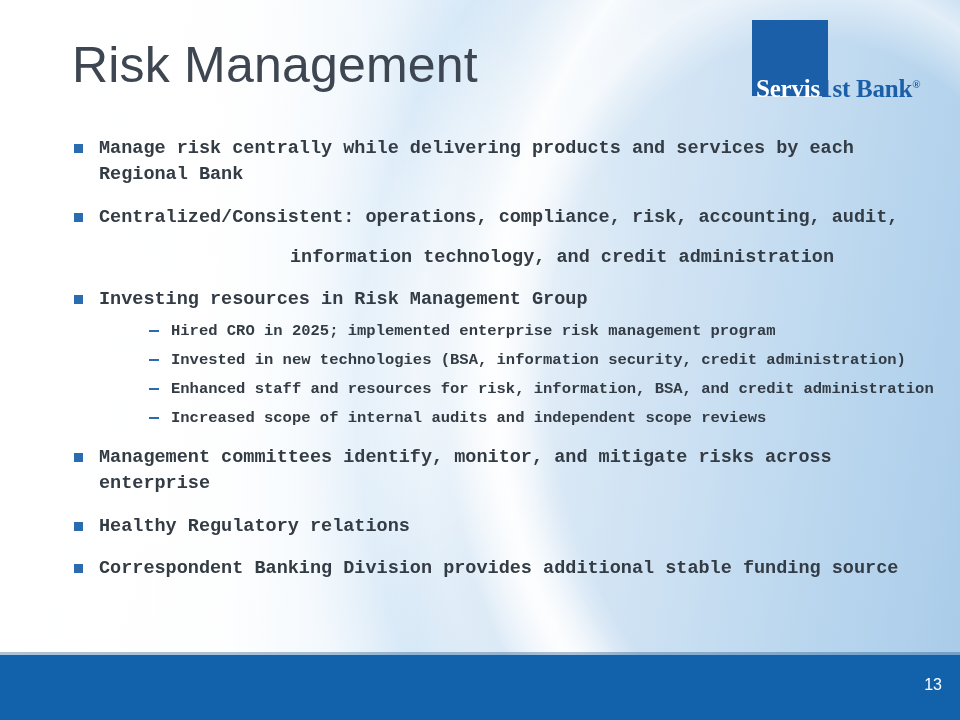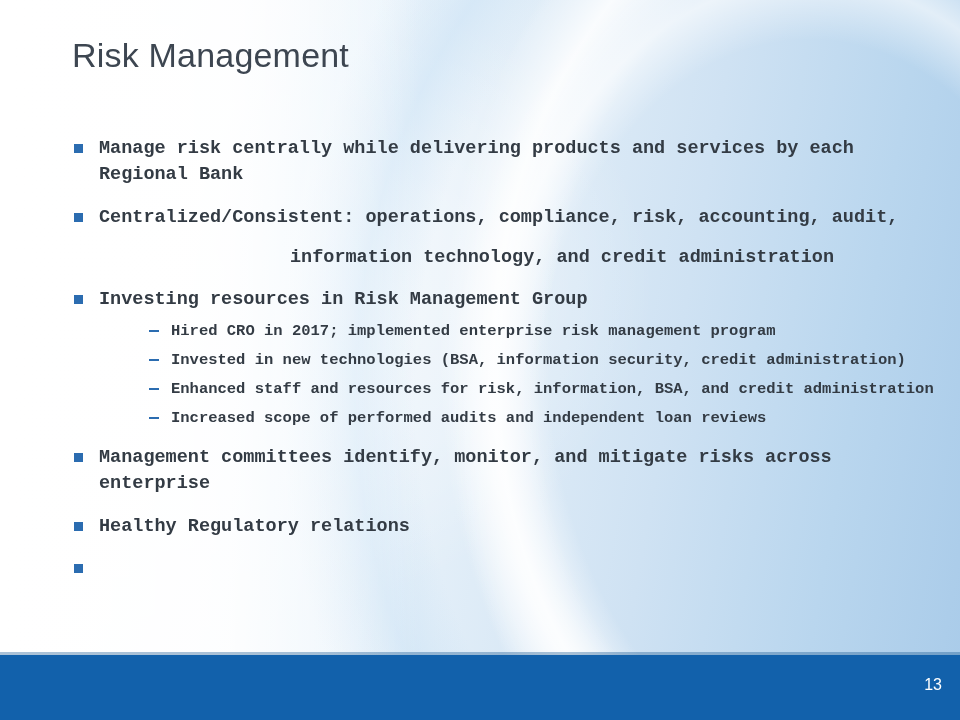--- a/index.html
+++ b/index.html
@@ -83,21 +83,21 @@
   }
   .logo-servis { color: #ffffff; }
   .logo-rest { color: #1b5fa8; }
   .logo-reg { font-size: 11px; vertical-align: super; color: #1b5fa8; }
 
   
   .title {
     position: absolute;
     left: 72px;
     top: 36px;
-    font-size: 34px;
+    font-size: 50px;
     font-weight: normal;
     color: #3d4651;
     letter-spacing: 0.2px;
   }
 
   
   .body {
     position: absolute;
     left: 70px;
     top: 136px;
@@ -184,20 +184,24 @@
 <body>
 
 <div class="slide">
 
   <div class="swoosh sw4"></div>
   <div class="swoosh sw2"></div>
   <div class="swoosh sw1"></div>
   <div class="swoosh sw3"></div>
   <div class="leftwash"></div>
 
+  <div class="logo">
+    <div class="logo-square"></div>
+    <div class="logo-text"><span class="logo-servis">Servis</span><span class="logo-rest">1st Bank</span><span class="logo-reg">®</span></div>
+  </div>
 
   <div class="title">Risk Management</div>
 
   <div class="body">
     <ul class="lvl1">
 
       <li class="b1">
         <span class="sq"></span>
         <span>Manage risk centrally while delivering products and services by each Regional Bank</span>
       </li>
@@ -207,50 +211,51 @@
         <span>Centralized/Consistent:   operations, compliance, risk, accounting, audit,</span>
         <span class="hang">information technology, and credit administration</span>
       </li>
 
       <li class="b1">
         <span class="sq"></span>
         <span>Investing resources in Risk Management Group</span>
         <ul class="lvl2">
           <li class="b2">
             <span class="dash"></span>
-            <span>Hired CRO in 2017; implemented enterprise risk management program</span>
+            <span>Hired CRO in 2025; implemented enterprise risk management program</span>
           </li>
           <li class="b2">
             <span class="dash"></span>
             <span>Invested in new technologies (BSA, information security, credit administration)</span>
           </li>
           <li class="b2">
             <span class="dash"></span>
             <span>Enhanced staff and resources for risk, information, BSA, and credit administration</span>
           </li>
           <li class="b2">
             <span class="dash"></span>
-            <span>Increased scope of performed audits and independent loan reviews</span>
+            <span>Increased scope of internal audits and independent scope reviews</span>
           </li>
         </ul>
       </li>
 
       <li class="b1">
         <span class="sq"></span>
         <span>Management committees identify, monitor, and mitigate risks across enterprise</span>
       </li>
 
       <li class="b1">
         <span class="sq"></span>
         <span>Healthy Regulatory relations</span>
       </li>
 
 
       <li class="b1">
         <span class="sq"></span>
+        <span>Correspondent Banking Division provides additional stable funding source</span>
       </li>
 
     </ul>
   </div>
 
   <div class="footer-accent"></div>
   <div class="footer-bar"></div>
   <div class="page-num">13</div>
 
 </div>

